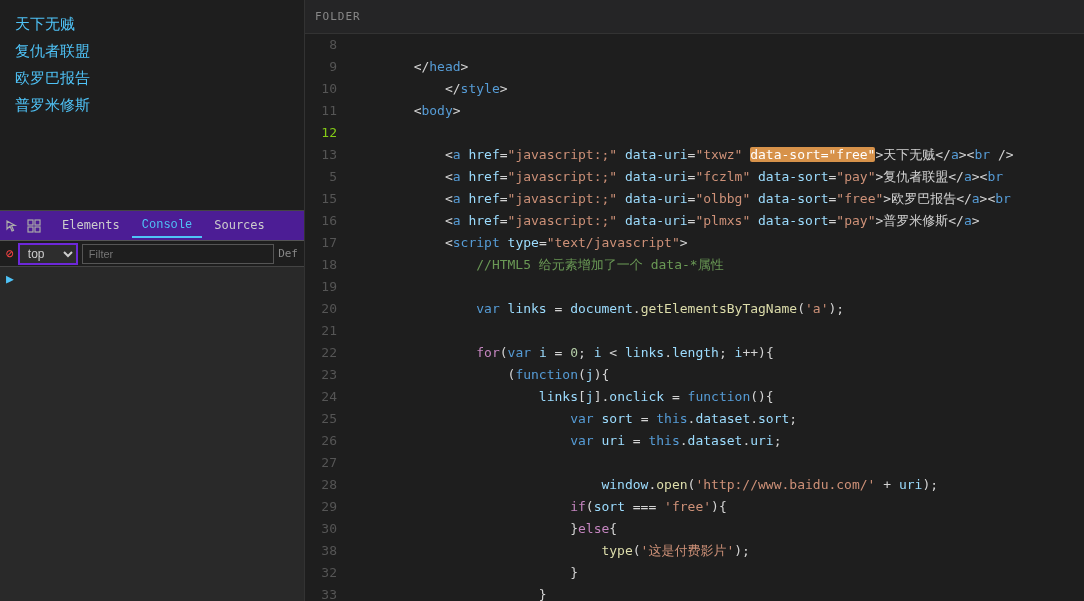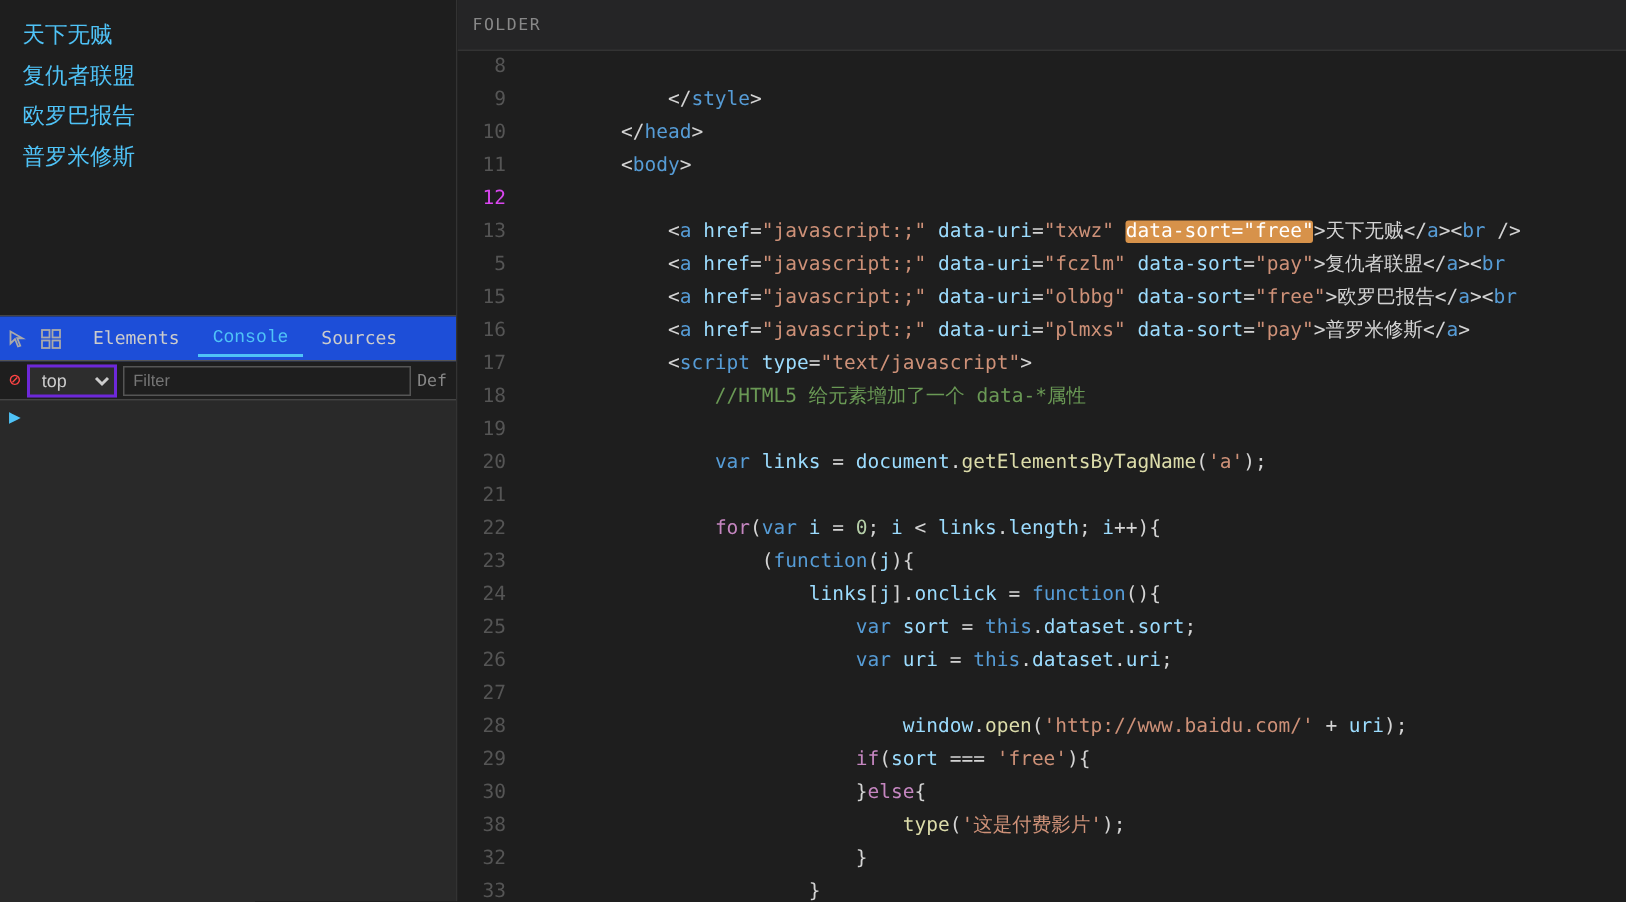--- a/index.html
+++ b/index.html
@@ -43,21 +43,21 @@
     .devtools {
       height: 390px;
       background: #292929;
       display: flex;
       flex-direction: column;
     }
 
     .devtools-tabs {
       display: flex;
       align-items: center;
-      background: #1d4ed8;
+      background: #4c1d95;
       border-bottom: 1px solid #555;
       padding: 0 4px;
       height: 30px;
       gap: 2px;
     }
 
     .devtools-icons {
       display: flex;
       align-items: center;
       gap: 6px;
@@ -182,21 +182,21 @@
     }
 
     .line-number {
       font-size: 13px;
       line-height: 22px;
       color: #555;
       height: 22px;
     }
 
     .line-number.active {
-      color: #d946ef;
+      color: #84cc16;
     }
 
     .code-lines {
       flex: 1;
       padding-left: 6px;
     }
 
     .code-line {
       font-size: 13px;
       line-height: 22px;
@@ -309,25 +309,25 @@
       <div class="line-number">38</div>
       <div class="line-number">32</div>
       <div class="line-number">33</div>
       <div class="line-number">34</div>
 
     </div>
 
     <div class="code-lines">
 
       <div class="code-line">
+        <span class="punc">&lt;/</span><span class="tag">head</span><span class="punc">&gt;</span>
+      </div>
+
+      <div class="code-line">
         <span class="punc">    &lt;/</span><span class="tag">style</span><span class="punc">&gt;</span>
-      </div>
-
-      <div class="code-line">
-        <span class="punc">&lt;/</span><span class="tag">head</span><span class="punc">&gt;</span>
       </div>
 
       <div class="code-line">
         <span class="punc">&lt;</span><span class="tag">body</span><span class="punc">&gt;</span>
       </div>
 
       <div class="code-line">&nbsp;</div>
 
       <div class="code-line">
         <span class="punc">    &lt;</span><span class="tag">a</span> <span class="attr">href</span><span class="punc">=</span><span class="string">"javascript:;"</span> <span class="attr">data-uri</span><span class="punc">=</span><span class="string">"txwz"</span> <span class="attr-highlight">data-sort="free"</span><span class="punc">&gt;</span><span class="zh">天下无贼</span><span class="punc">&lt;/</span><span class="tag">a</span><span class="punc">&gt;&lt;</span><span class="tag">br</span><span class="punc"> /&gt;</span>

